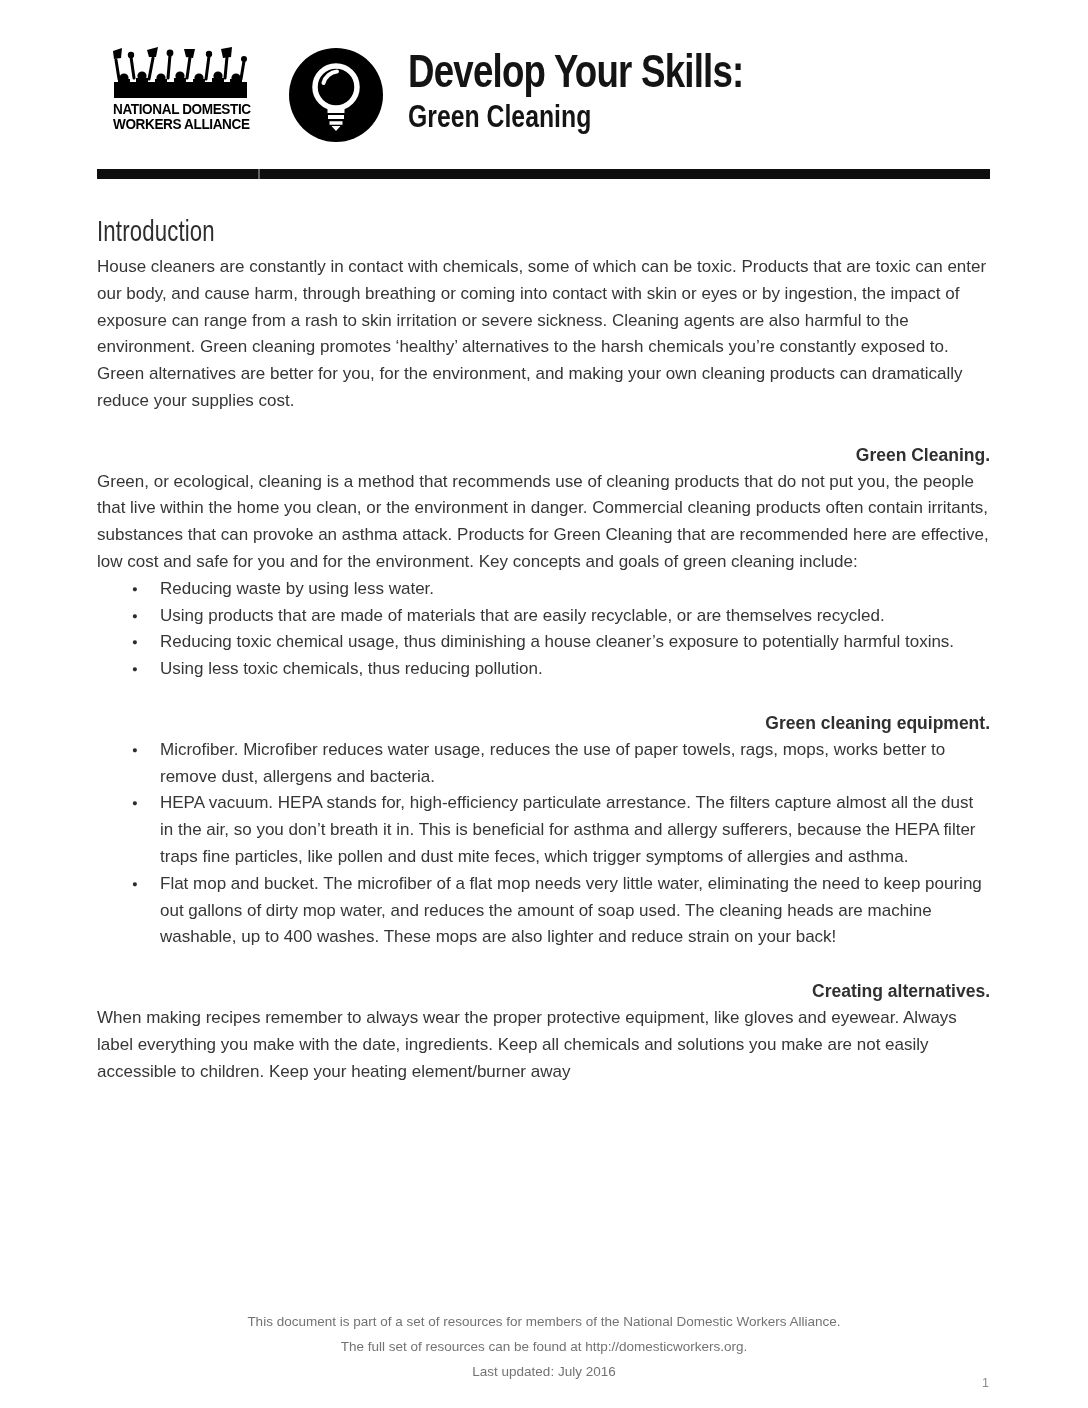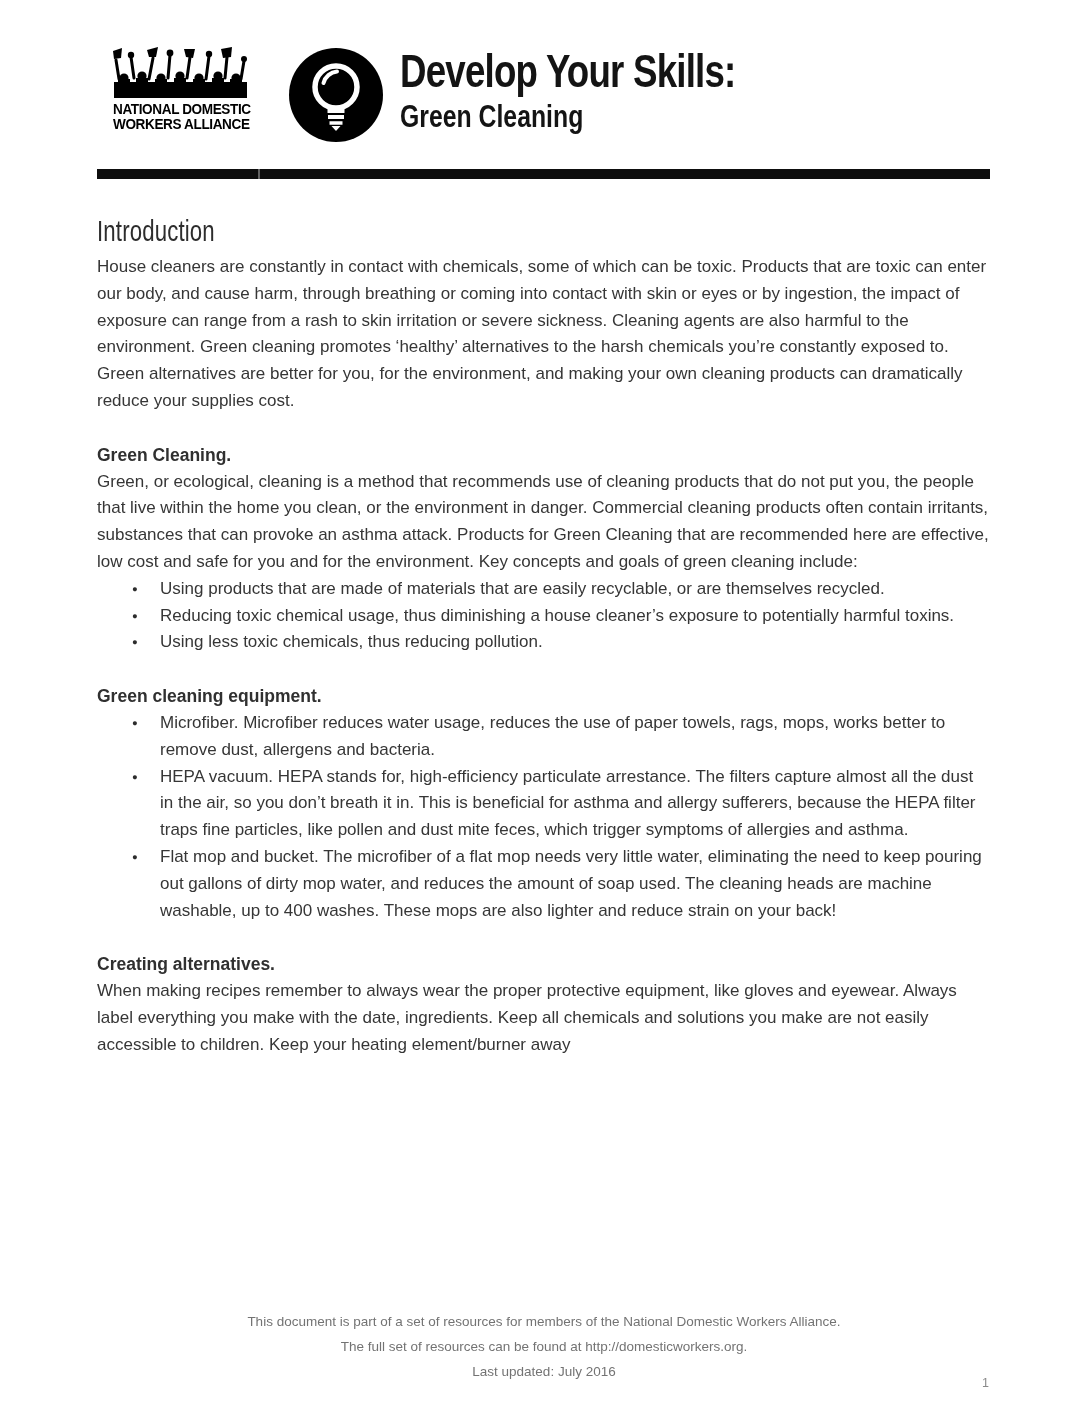--- a/index.html
+++ b/index.html
@@ -15,39 +15,39 @@
     padding:0 98px 0 97px;
   }
   
   .header { display:flex; align-items:flex-start; padding-top:45px; }
   .logo { width:140px; margin-left:16px; flex:0 0 auto; }
   .logo svg { display:block; }
   .logo-text { margin-top:2px; font-weight:bold; font-size:14px; line-height:15px;
                letter-spacing:-0.4px; color:#000; white-space:nowrap;
                transform:scaleX(0.97); transform-origin:0 0; }
   .bulb { width:100px; height:100px; margin-left:33px; flex:0 0 auto; }
-  .titles { margin-left:14px; padding-top:0; }
+  .titles { margin-left:22px; padding-top:0; }
   .title { font-size:47px; font-weight:bold; color:#141414; line-height:52px;
            letter-spacing:-1px; transform:scaleX(0.78); transform-origin:0 0;
            white-space:nowrap; }
   .subtitle { font-size:31px; font-weight:bold; color:#141414; line-height:36px;
               margin-top:2px; transform:scaleX(0.8); transform-origin:0 0;
               white-space:nowrap; }
   
   .rule { position:relative; height:10px; background:#0e0e0e; margin-top:24px; }
   .rule .notch { position:absolute; left:161px; top:0; width:2px; height:100%;
                  background:rgba(255,255,255,0.35); }
   
   .content { margin-top:36px; font-size:17px; line-height:26.8px; }
   .intro-heading { font-size:30px; font-weight:normal; color:#2d2d2d; margin:0 0 7px 0;
                    line-height:32px; transform:scaleX(0.74); transform-origin:0 50%;
                    white-space:nowrap; letter-spacing:0.2px; }
   .content p { margin:0; }
   .sec-heading { font-size:17.5px; font-weight:bold; color:#303030; margin:27px 0 0 0;
-                 line-height:26.8px; }
+                 line-height:26.8px;text-align:right; }
   ul.bullets { margin:0; padding:0 0 0 63px; list-style:none; }
   ul.bullets li { position:relative; margin:0; }
   ul.bullets li::before { content:"●"; position:absolute; left:-28px; top:0;
                           font-size:9.5px; line-height:26.8px; color:#2c2c2c; }
   
   .footer { position:absolute; left:0; right:0; bottom:24px; text-align:center;
             color:#737373; font-size:13.5px; line-height:25px; }
   .pagenum { position:absolute; right:99px; bottom:18px; color:#8a8a8a; font-size:12.5px; }
 </style>
 </head>
@@ -124,20 +124,21 @@
     </div>
 
   <div class="content">
 
     <div class="intro-heading">Introduction</div>
     <p>House cleaners are constantly in contact with chemicals, some of which can be toxic. Products that are toxic can enter our body, and cause harm, through breathing or coming into contact with skin or eyes or by ingestion, the impact of exposure can range from a rash to skin irritation or severe sickness. Cleaning agents are also harmful to the environment. Green cleaning promotes ‘healthy’ alternatives to the harsh chemicals you’re constantly exposed to. Green alternatives are better for you, for the environment, and making your own cleaning products can dramatically reduce your supplies cost.</p>
 
     <div class="sec-heading">Green Cleaning.</div>
     <p>Green, or ecological, cleaning is a method that recommends use of cleaning products that do not put you, the people that live within the home you clean, or the environment in danger. Commercial cleaning products often contain irritants, substances that can provoke an asthma attack. Products for Green Cleaning that are recommended here are effective, low cost and safe for you and for the environment. Key concepts and goals of green cleaning include:</p>
     <ul class="bullets">
+      <li>Reducing waste by using less water.</li>
       <li>Using products that are made of materials that are easily recyclable, or are themselves recycled.</li>
       <li>Reducing toxic chemical usage, thus diminishing a house cleaner’s exposure to potentially harmful toxins.</li>
       <li>Using less toxic chemicals, thus reducing pollution.</li>
     </ul>
 
     <div class="sec-heading">Green cleaning equipment.</div>
     <ul class="bullets">
       <li>Microfiber. Microfiber reduces water usage, reduces the use of paper towels, rags, mops, works better to remove dust, allergens and bacteria.</li>
       <li>HEPA vacuum. HEPA stands for, high-efficiency particulate arrestance. The filters capture almost all the dust in the air, so you don’t breath it in. This is beneficial for asthma and allergy sufferers, because the HEPA filter traps fine particles, like pollen and dust mite feces, which trigger symptoms of allergies and asthma.</li>
       <li>Flat mop and bucket. The microfiber of a flat mop needs very little water, eliminating the need to keep pouring out gallons of dirty mop water, and reduces the amount of soap used. The cleaning heads are machine washable, up to 400 washes. These mops are also lighter and reduce strain on your back!</li>

